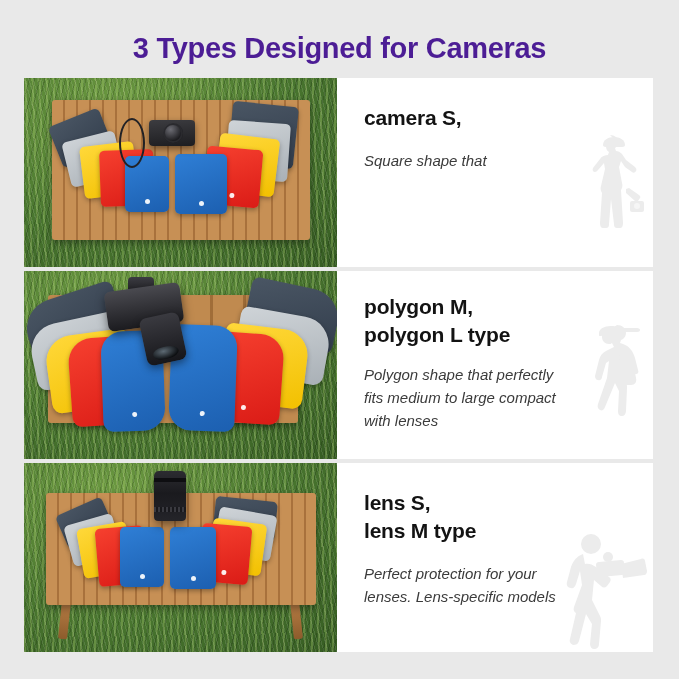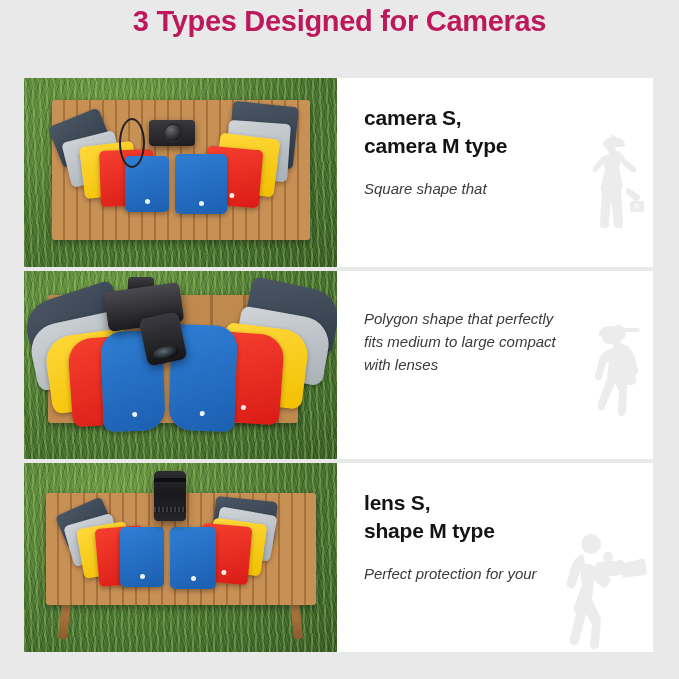--- a/index.html
+++ b/index.html
@@ -19,28 +19,28 @@
   .page {
     position: relative;
     width: 679px;
     height: 679px;
     background: #e9e9e9;
   }
 
   
   .page-title {
     position: absolute;
-    top: 5px;
+    top: 32px;
     left: 0;
     width: 679px;
     text-align: center;
     font-size: 29px;
     font-weight: bold;
     letter-spacing: -0.3px;
-    color: #be185d;
+    color: #4c1d95;
   }
 
   
   .rows {
     position: absolute;
     top: 78px;
     left: 24px;
     width: 629px;
     height: 574px;
     display: flex;
@@ -273,21 +273,20 @@
         <div class="pouch c-red" style="left:181px; top:70px; width:56px; height:58px; transform:rotate(5deg);"></div>
         <div class="pouch c-blue" style="left:151px; top:76px; width:52px; height:60px;"></div>
 
         <div class="strap" style="left:95px; top:40px; width:26px; height:50px;"></div>
         <div class="camera-compact" style="left:125px; top:42px; width:46px; height:26px;"></div>
       </div>
 
       <div class="panel">
         <div class="heading">
           <span>camera S,</span><br>
-          <span>camera M type</span>
         </div>
         <div class="desc">
           <span>Square shape that</span><br>
         </div>
         <div class="silhouette">
           <svg width="66" height="134" viewBox="0 0 66 134" fill="#ececec">
             <path d="M31 6c-5 0-8 3-8 7 0 3 1 5 3 6l-1 3c-3 0-6 1-8 4l-7 9c-1 2 0 4 2 4 1 0 2-1 3-2l6-7 1 6-4 17c-1 3 0 5 1 7l-2 30c0 3 1 5 3 5h3c2 0 3-1 3-4l2-25 3 25c0 3 1 4 3 4h3c2 0 3-2 3-5l-2-33c1-2 2-4 1-7l-3-16 2-6 4 6 7 5c1 1 3 1 4-1 1-1 0-3-1-4l-9-7-4-6c-2-2-4-3-6-3l-1-3c2-1 3-3 3-6 0-4-3-7-8-7z"></path>
             <path d="M20 12c0-5 5-8 11-8s11 3 11 8c0 1-1 2-3 2H23c-2 0-3-1-3-2z"></path>
             <path d="M43 56l3-1 10 7c1 1 2 2 1 3l-2 3c-1 1-2 1-3 0l-9-8z"></path>
             <rect x="47" y="68" width="14" height="11" rx="2"></rect>
@@ -314,20 +313,24 @@
         <div class="pouch c-yellow" style="left:198px; top:56px; width:84px; height:78px; transform:rotate(7deg);  border-radius:8px 26px 10px 26px;"></div>
         <div class="pouch c-red" style="left:184px; top:62px; width:74px; height:90px; transform:rotate(4deg);  border-radius:8px 24px 10px 24px;"></div>
         <div class="pouch c-blue" style="left:146px; top:54px; width:66px; height:106px; transform:rotate(2deg); border-radius:10px 22px 10px 22px;"></div>
 
         <div class="dslr-prism" style="left:104px; top:6px;  width:26px; height:14px;"></div>
         <div class="dslr-body" style="left:82px;  top:16px; width:76px; height:40px; transform:rotate(-8deg);"></div>
         <div class="dslr-lens" style="left:119px; top:44px; width:40px; height:48px; transform:rotate(-12deg);"></div>
       </div>
 
       <div class="panel">
+        <div class="heading">
+          <span>polygon M,</span><br>
+          <span>polygon L type</span>
+        </div>
         <div class="desc">
           <span>Polygon shape that perfectly</span><br>
           <span>fits medium to large compact</span><br>
           <span>with lenses</span>
         </div>
         <div class="silhouette">
           <svg width="72" height="140" viewBox="0 0 72 140" fill="#ececec">
             <path d="M34 10c-5 0-9 3-9 8 0 4 3 7 7 7 1 0 2 0 3-1l2 4-8 4c-4 2-6 5-7 9l-4 16c0 2 1 4 3 4 2 1 4-1 4-3l4-14 3-2-2 17-9 26c-1 3 0 5 2 6 2 1 4 0 5-3l10-24 4 8-1 20c0 3 1 5 4 5 2 0 4-2 4-5l1-23c0-2 0-3-1-5l-5-12 2-17c3 2 5 5 6 9l2 9c1 2 3 3 5 2 2 0 3-2 2-4l-3-12c-2-7-6-12-12-14l-3-1 1-3c3-1 5-4 5-7 0-5-4-8-9-8z"></path>
             <path d="M22 14c0-4 5-7 12-7 6 0 11 2 12 6 0 1 0 1-1 2l-11 1-11 1c-1 0-1 0-1-3z"></path>
             <path d="M44 9h16c2 0 3 1 3 2s-1 2-3 2H45z"></path>
@@ -356,24 +359,25 @@
         <div class="pouch c-yellow" style="left:186px; top:58px; width:54px; height:52px; transform:rotate(8deg);"></div>
         <div class="pouch c-red" style="left:176px; top:62px; width:50px; height:58px; transform:rotate(5deg);"></div>
         <div class="pouch c-blue" style="left:146px; top:64px; width:46px; height:62px;"></div>
 
         <div class="standing-lens" style="left:130px; top:8px; width:32px; height:50px;"></div>
       </div>
 
       <div class="panel">
         <div class="heading">
           <span>lens S,</span><br>
-          <span>shape M type</span>
+          <span>lens M type</span>
         </div>
         <div class="desc">
           <span>Perfect protection for your</span><br>
+          <span>lenses. Lens-specific models</span>
         </div>
         <div class="silhouette">
           <svg width="86" height="128" viewBox="0 0 86 128" fill="#ececec">
             <circle cx="28" cy="20" r="10"></circle>
             <path d="M20 30c-6 2-10 7-12 13L4 58c-1 3 1 6 4 6 2 1 4-1 5-4l4-13 2 14-8 22c-1 3 0 5 2 6l-6 26c-1 3 1 5 3 6 3 0 5-1 6-4l7-27 6 10-2 20c0 3 2 5 4 5 3 0 5-2 5-5l2-23c0-2 0-3-1-5l-8-16 2-20 7 6c2 2 4 2 6 0l3-4c1-2 1-4-1-5l-13-10c-4-3-8-4-11-3z"></path>
             <path d="M36 38l22-2c2 0 3 1 3 3l1 9c0 2-1 3-3 3l-22 2c-2 0-3-1-3-3l-1-9c0-2 1-3 3-3z"></path>
             <path d="M58 40l20-5c2-1 4 0 4 2l2 10c0 2-1 4-3 4l-21 3z"></path>
             <circle cx="45" cy="33" r="5"></circle>
           </svg>
         </div>

